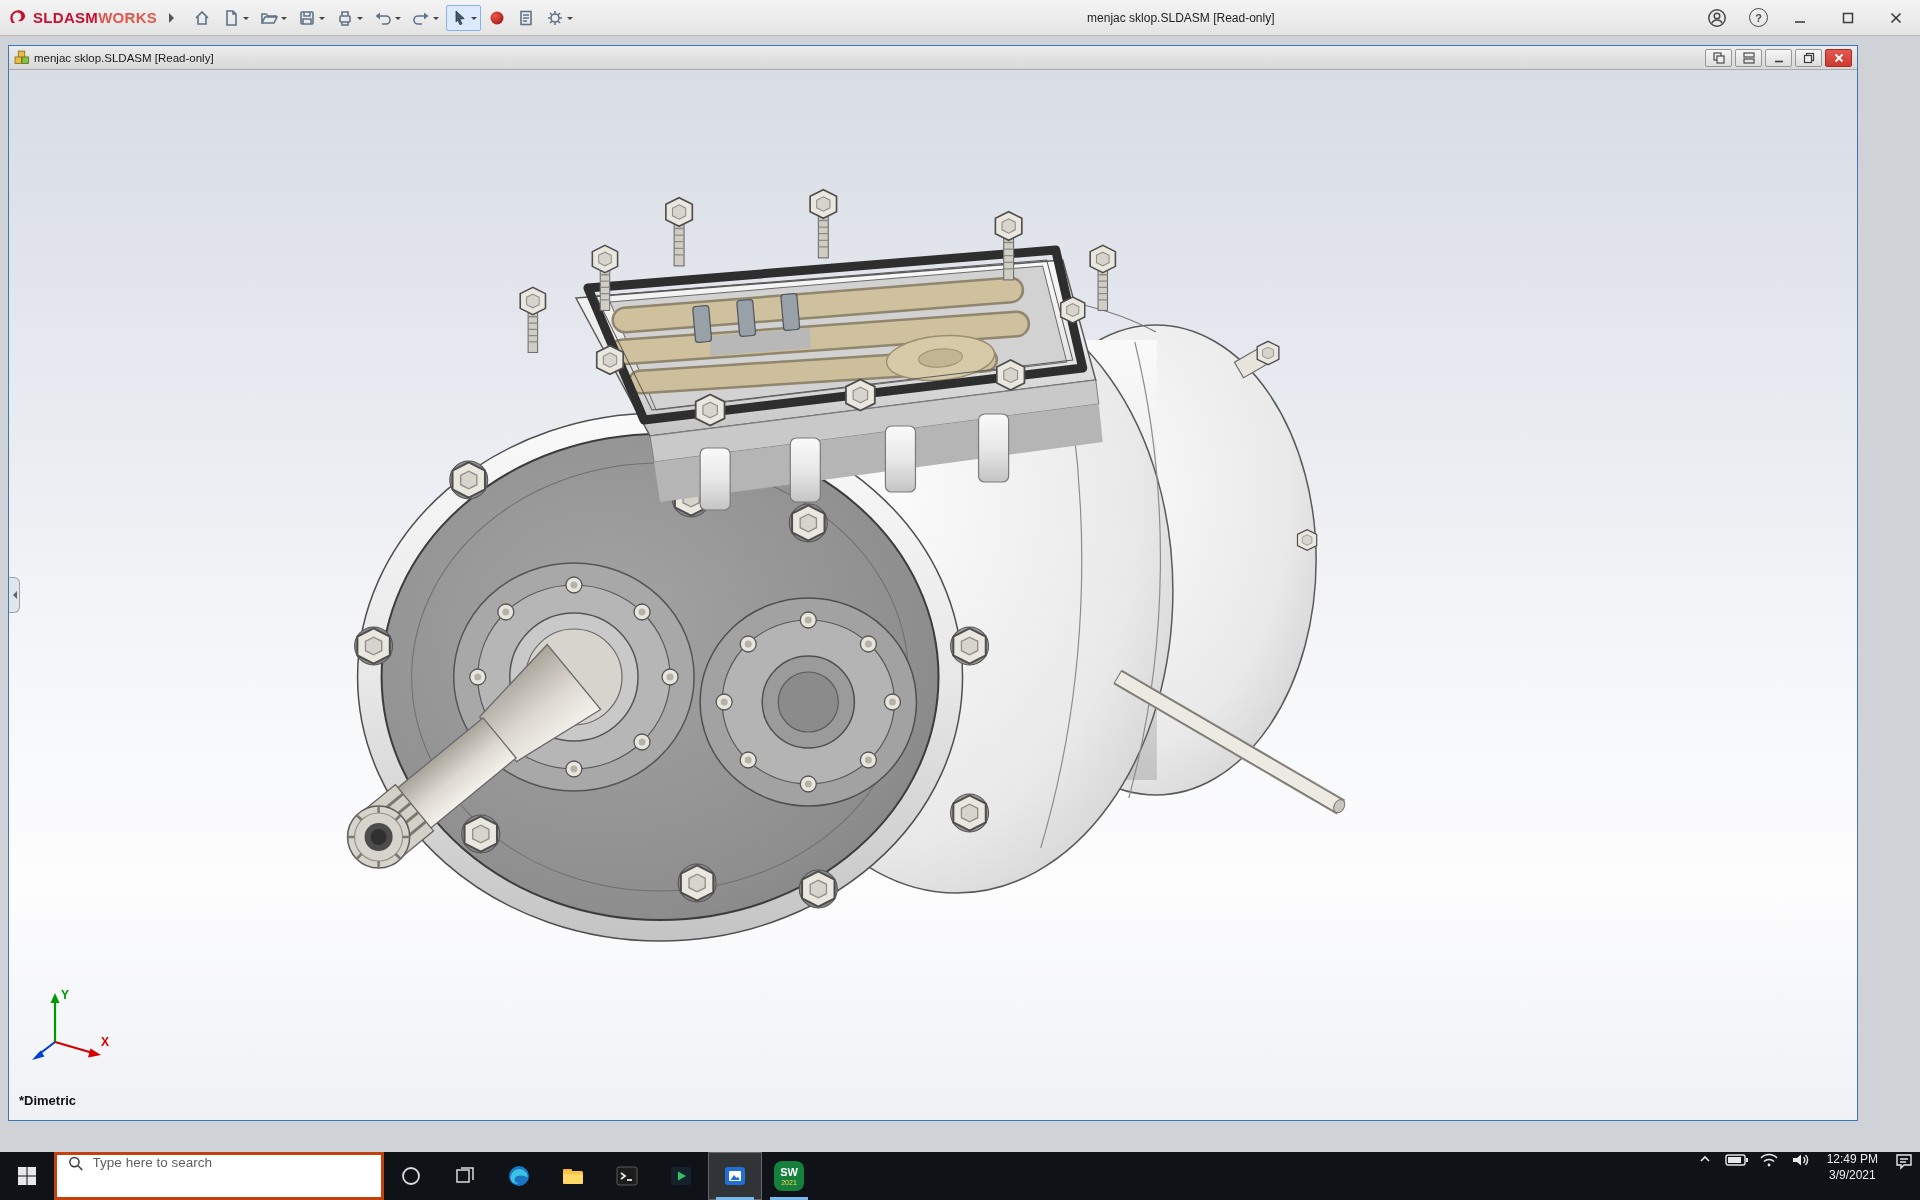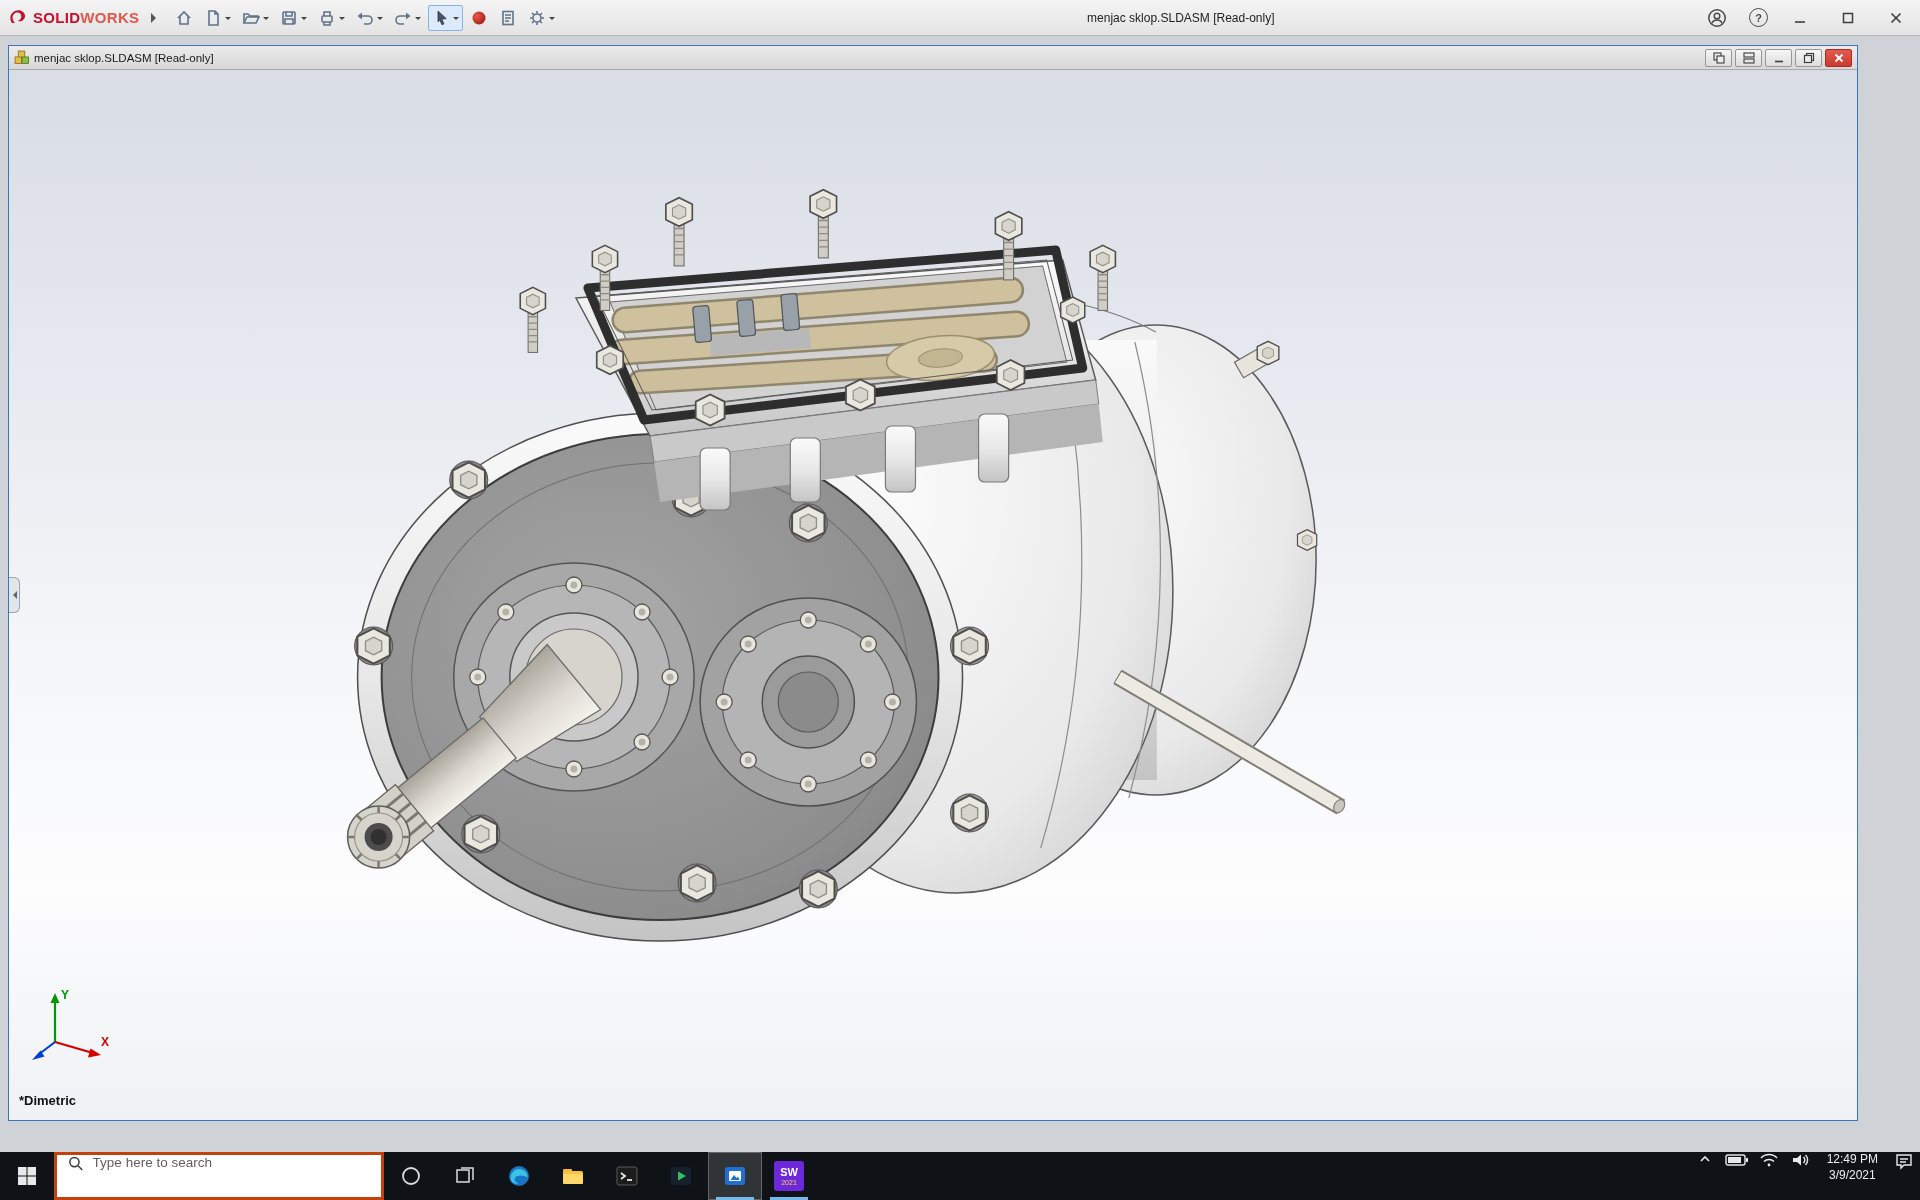--- a/index.html
+++ b/index.html
@@ -45,38 +45,38 @@
   .fm-tab i{display:block;width:0;height:0;border:4px solid transparent;border-right-color:#5d6673;margin-right:3px}
 
   
   .taskbar{height:48px;background:#0f1317;display:flex;align-items:stretch;color:#eee;flex:0 0 auto}
   .tb-btn{min-width:54px;display:flex;align-items:center;justify-content:center;background:transparent;border:none;position:relative}
   .tb-btn.running::after{content:"";position:absolute;left:8px;right:8px;bottom:0;height:3px;background:#76b9ed}
   .tb-btn.activeapp{background:rgba(255,255,255,0.14);box-shadow:0 0 0 1px rgba(255,255,255,0.25) inset}
   .tb-search{width:330px;background:#fff;border:3px solid #c2410c;display:flex;align-items:flex-start;gap:9px;padding:0 11px}
   .tb-search input{border:none;outline:none;font-size:13.5px;color:#444;width:100%;background:transparent;font-family:inherit}
   .tb-search input::placeholder{color:#5f5f5f}
-  .sw-badge{width:30px;height:30px;background:#6d28d9;border-radius:3px;display:flex;flex-direction:column;align-items:center;justify-content:center;line-height:1}
+  .sw-badge{width:30px;height:30px;background:#15803d;border-radius:8px;display:flex;flex-direction:column;align-items:center;justify-content:center;line-height:1}
   .sw-badge .l1{color:#fff;font-weight:bold;font-size:11px}
   .sw-badge .l2{color:#ffd34d;font-size:7px;margin-top:1px}
   .tray{margin-left:auto;display:flex;align-items:flex-start}
   .tray .tb-btn{min-width:32px}
   .tb-clock{display:flex;flex-direction:column;align-items:center;justify-content:center;font-size:12px;line-height:1.3;padding:0 10px;white-space:nowrap}
 </style>
 </head>
 <body>
 
 <div class="screen">
 
   <header class="app-titlebar">
     <div class="brand">
       <svg width="20" height="20" viewBox="0 0 20 20">
         <path d="M4,15 C1,11 2,5 7,3 C12,1 17,4 17,8 C17,12 13,14 10,13 C12,12 14,10 13,7 C12,4 8,4 6,6 C4,8 4,12 7,15 Z" fill="#c8102e"></path>
       </svg>
-      <span class="brand-text"><span class="brand-bold">SOLID</span><span class="brand-light">WORKS</span></span>
+      <span class="brand-text"><span class="brand-bold">SLDASM</span><span class="brand-light">WORKS</span></span>
     </div>
     <span class="brand-arrow"></span>
 
     <div class="toolbar">
       <button class="tool">
         <svg width="18" height="18" viewBox="0 0 18 18" fill="none" stroke="#5f7389" stroke-width="1.6">
             <path d="M3,9 L9,3 L15,9 M5,7.5 V15 H13 V7.5"></path>
           </svg>
       </button>
       <button class="tool">

